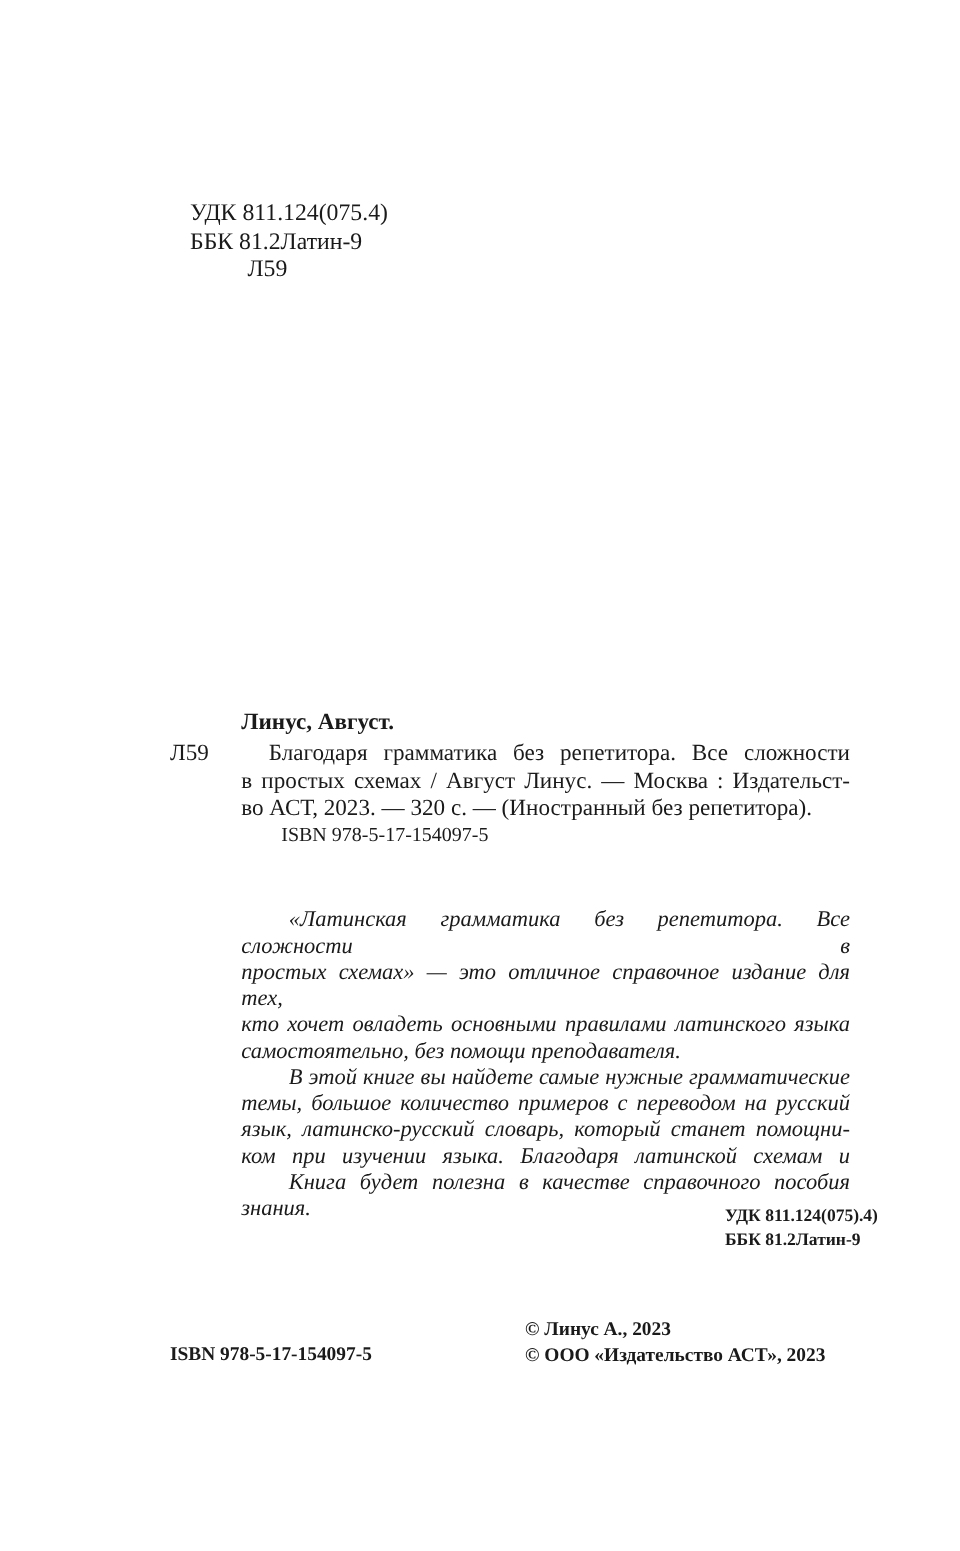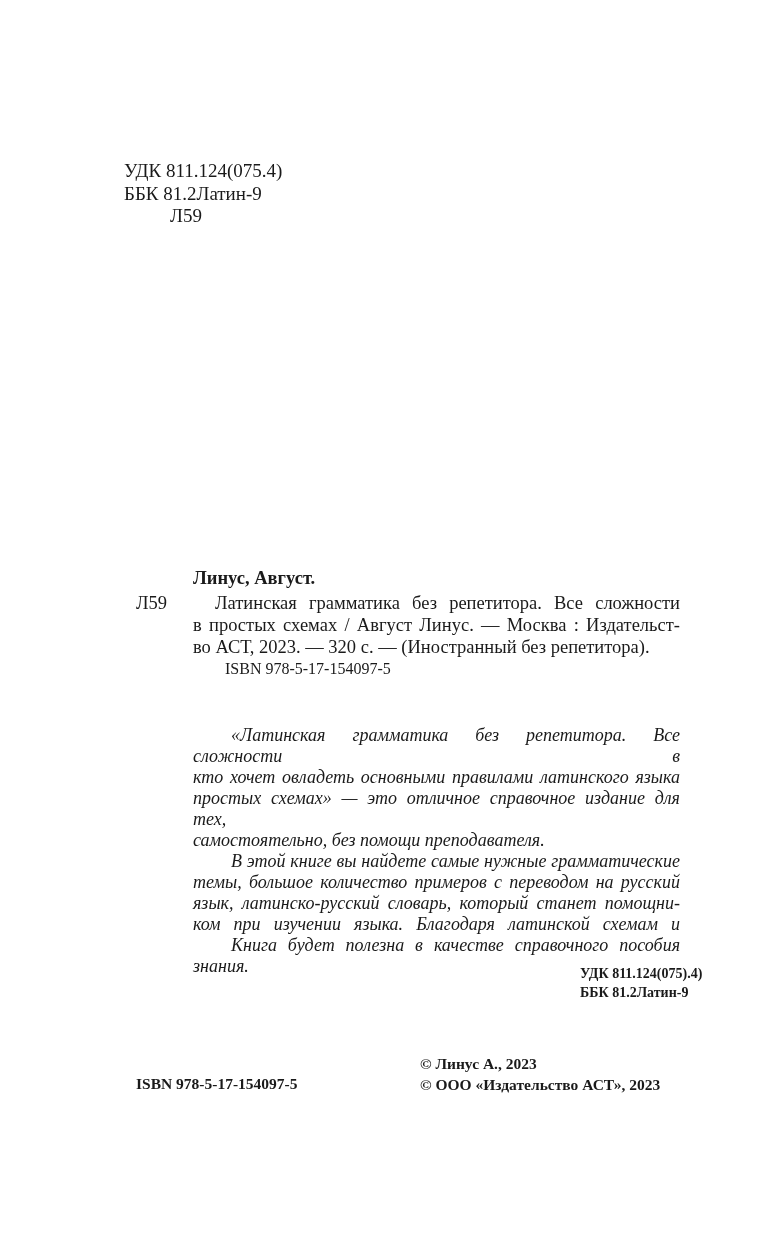--- a/index.html
+++ b/index.html
@@ -2,21 +2,21 @@
 <html><head>
   <meta charset="utf-8">
   <style>
     html, body { margin: 0; padding: 0; background: #ffffff; }
     body {
       width: 768px; height: 1241px; position: relative; overflow: hidden;
       font-family: "Liberation Serif", "DejaVu Serif", serif;
       color: #1a1a1a;
     }
     .abs { position: absolute; white-space: nowrap; }
-    .top-codes { left: 124px; top: 160px; font-size: 19px; line-height: 22.5px; }
+    .top-codes { left: 152px; top: 160px; font-size: 19px; line-height: 22.5px; }
     .top-codes .indent { padding-left: 46px; }
 
     .author { left: 193px; top: 567px; font-size: 18.5px; font-weight: bold; line-height: 22px; }
     .cutter-left { left: 136px; top: 592px; font-size: 18.5px; line-height: 22px; }
     .biblio {
       left: 193px; top: 592px; width: 487px; font-size: 18.5px; line-height: 22px;
       white-space: normal; text-align: justify;
     }
     .biblio .line { display: block; text-align-last: justify; }
     .biblio .line.first { text-indent: 22px; }
@@ -44,31 +44,31 @@
 <div class="abs top-codes">
   <div>УДК 811.124(075.4)</div>
   <div>ББК 81.2Латин-9</div>
   <div class="indent">Л59</div>
 </div>
 
 <div class="abs author">Линус, Август.</div>
 <div class="abs cutter-left">Л59</div>
 
 <div class="abs biblio">
-  <span class="line first">Латинская грамматика без репетитора. Все сложности</span>
+  <span class="line first">Благодаря грамматика без репетитора. Все сложности</span>
   <span class="line">в простых схемах / Август Линус. — Москва : Издательст-</span>
   <span class="line last">во АСТ, 2023. — 320 с. — (Иностранный без репетитора).</span>
 </div>
 
 <div class="abs isbn-inline">ISBN 978-5-17-154097-5</div>
 
 <div class="abs annotation">
   <span class="line indent">«Латинская грамматика без репетитора. Все сложности в</span>
+  <span class="line">простых схемах» — это отличное справочное издание для тех,</span>
   <span class="line">кто хочет овладеть основными правилами латинского языка</span>
-  <span class="line">простых схемах» — это отличное справочное издание для тех,</span>
   <span class="line last">самостоятельно, без помощи преподавателя.</span>
   <span class="line indent">В этой книге вы найдете самые нужные грамматические</span>
   <span class="line">темы, большое количество примеров с переводом на русский</span>
   <span class="line">язык, латинско-русский словарь, который станет помощни-</span>
   <span class="line">ком при изучении языка. Благодаря латинской схемам и</span>
   <span class="line indent">Книга будет полезна в качестве справочного пособия</span>
   <span class="line last">знания.</span>
 </div>
 
 <div class="abs bottom-codes">

